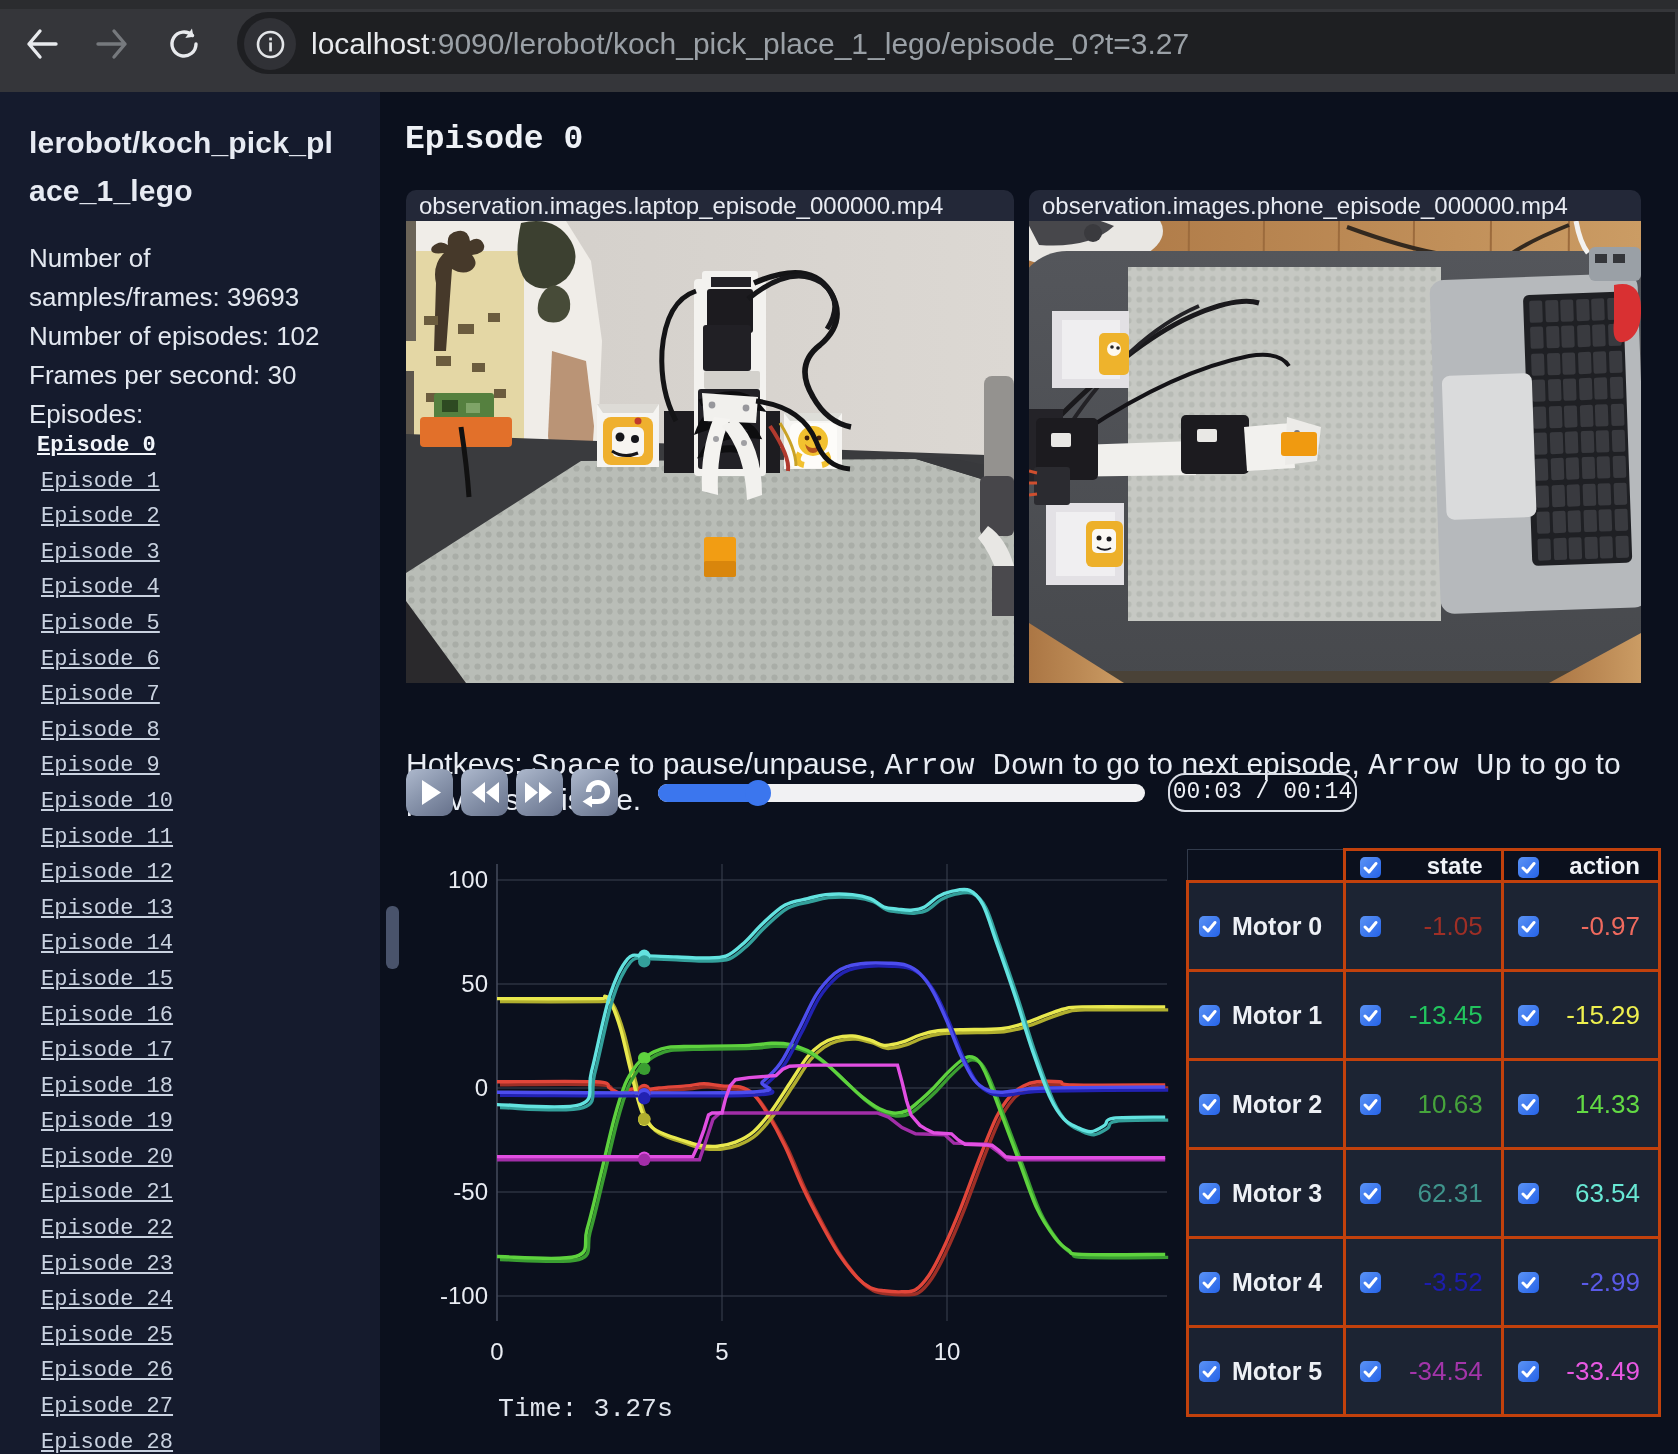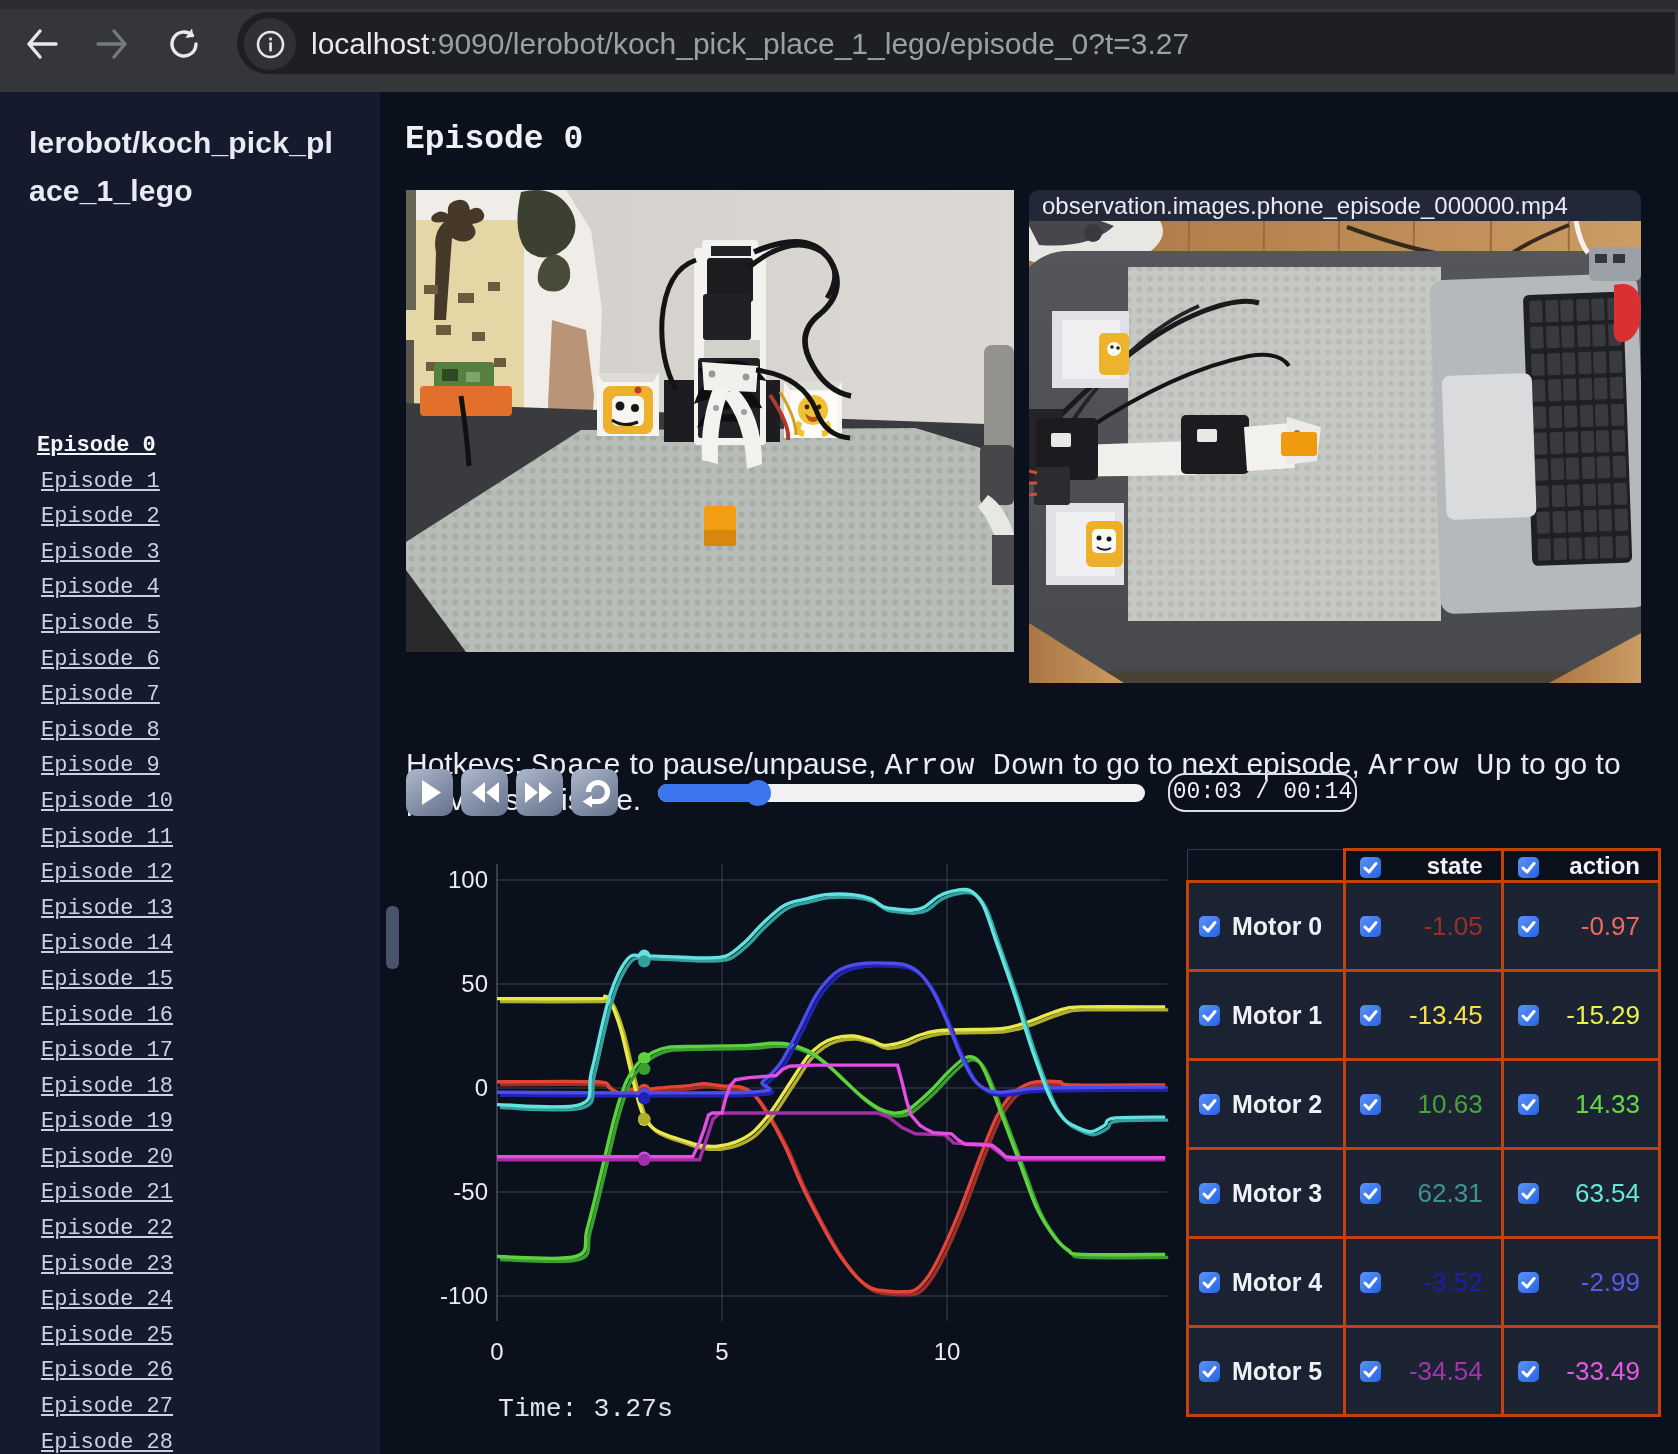--- a/index.html
+++ b/index.html
@@ -75,20 +75,21 @@
 <svg class="abs" style="left:256px;top:30px" width="29" height="29" viewBox="0 0 29 29">
 <circle cx="14.5" cy="14.5" r="12.5" stroke="#e3e5e8" stroke-width="2.6" fill="none"></circle>
 <rect x="13.2" y="12.4" width="2.7" height="9" fill="#e3e5e8"></rect>
 <rect x="13.2" y="7.6" width="2.7" height="2.8" fill="#e3e5e8"></rect>
 </svg>
 <div id="url"><b>localhost</b>:9090/lerobot/koch_pick_place_1_lego/episode_0?t=3.27</div>
 </div>
 
 <div id="sidebar">
 <h1>lerobot/koch_pick_pl<br>ace_1_lego</h1>
+<div id="stats">Number of<br>samples/frames: 39693<br>Number of episodes: 102<br>Frames per second: 30<br>Episodes:</div>
 <div id="eplist">
 <div class="ep ep0"><a>Episode 0</a></div>
 <div class="ep"><a>Episode 1</a></div>
 <div class="ep"><a>Episode 2</a></div>
 <div class="ep"><a>Episode 3</a></div>
 <div class="ep"><a>Episode 4</a></div>
 <div class="ep"><a>Episode 5</a></div>
 <div class="ep"><a>Episode 6</a></div>
 <div class="ep"><a>Episode 7</a></div>
 <div class="ep"><a>Episode 8</a></div>
@@ -112,20 +113,21 @@
 <div class="ep"><a>Episode 26</a></div>
 <div class="ep"><a>Episode 27</a></div>
 <div class="ep"><a>Episode 28</a></div>
 </div>
 </div>
 <div id="sthumb"></div>
 
 <div id="eph2">Episode 0</div>
 
 <div class="vpanel" style="left:406px;width:608px">
+<div class="vtitle">observation.images.laptop_episode_000000.mp4</div>
 <div class="vimg"><svg width="608" height="462" viewBox="0 0 608 462">
 <defs>
 <pattern id="lp1" width="11" height="11" patternUnits="userSpaceOnUse">
             <rect width="11" height="11" fill="#b9bdb7"></rect>
             <circle cx="5.5" cy="5.5" r="3.1" fill="#a9ada7"></circle>
           </pattern>
 <linearGradient id="wall1" x1="0" y1="0" x2="1" y2="0">
 <stop offset="0" stop-color="#d2cec9"></stop>
             <stop offset="0.5" stop-color="#d7d3ce"></stop>
             <stop offset="1" stop-color="#dcd8d3"></stop>
@@ -483,21 +485,21 @@
               <rect width="21" height="21" rx="5" fill="url(#cbg)"></rect>
               <path d="M5,11 L9,15 L16,6.5" stroke="#fff" stroke-width="3" fill="none" stroke-linecap="round" stroke-linejoin="round"></path>
             </svg></span>
           <span class="mname">Motor 1</span>
         </td>
 <td class="c2">
           <span class="chk"><svg width="21" height="21" viewBox="0 0 21 21">
               <rect width="21" height="21" rx="5" fill="url(#cbg)"></rect>
               <path d="M5,11 L9,15 L16,6.5" stroke="#fff" stroke-width="3" fill="none" stroke-linecap="round" stroke-linejoin="round"></path>
             </svg></span>
-          <span class="val" style="color:#fde047">-13.45</span>
+          <span class="val" style="color:#22c55e">-13.45</span>
         </td>
 <td class="c2">
           <span class="chk"><svg width="21" height="21" viewBox="0 0 21 21">
               <rect width="21" height="21" rx="5" fill="url(#cbg)"></rect>
               <path d="M5,11 L9,15 L16,6.5" stroke="#fff" stroke-width="3" fill="none" stroke-linecap="round" stroke-linejoin="round"></path>
             </svg></span>
           <span class="val" style="color:#eef04f">-15.29</span>
         </td>
 </tr>
 <tr>

